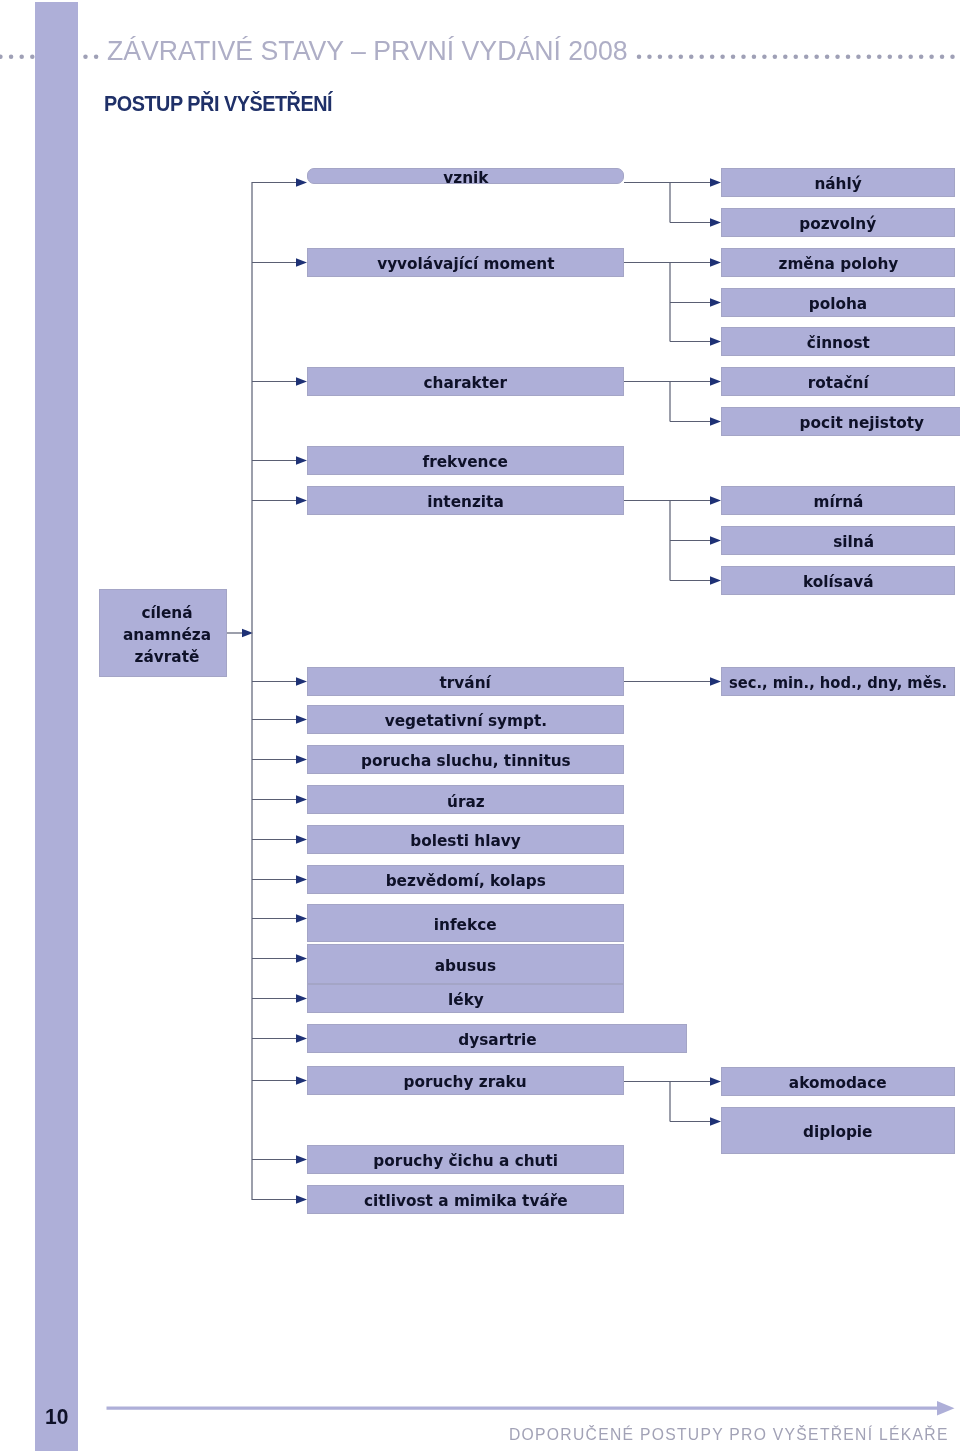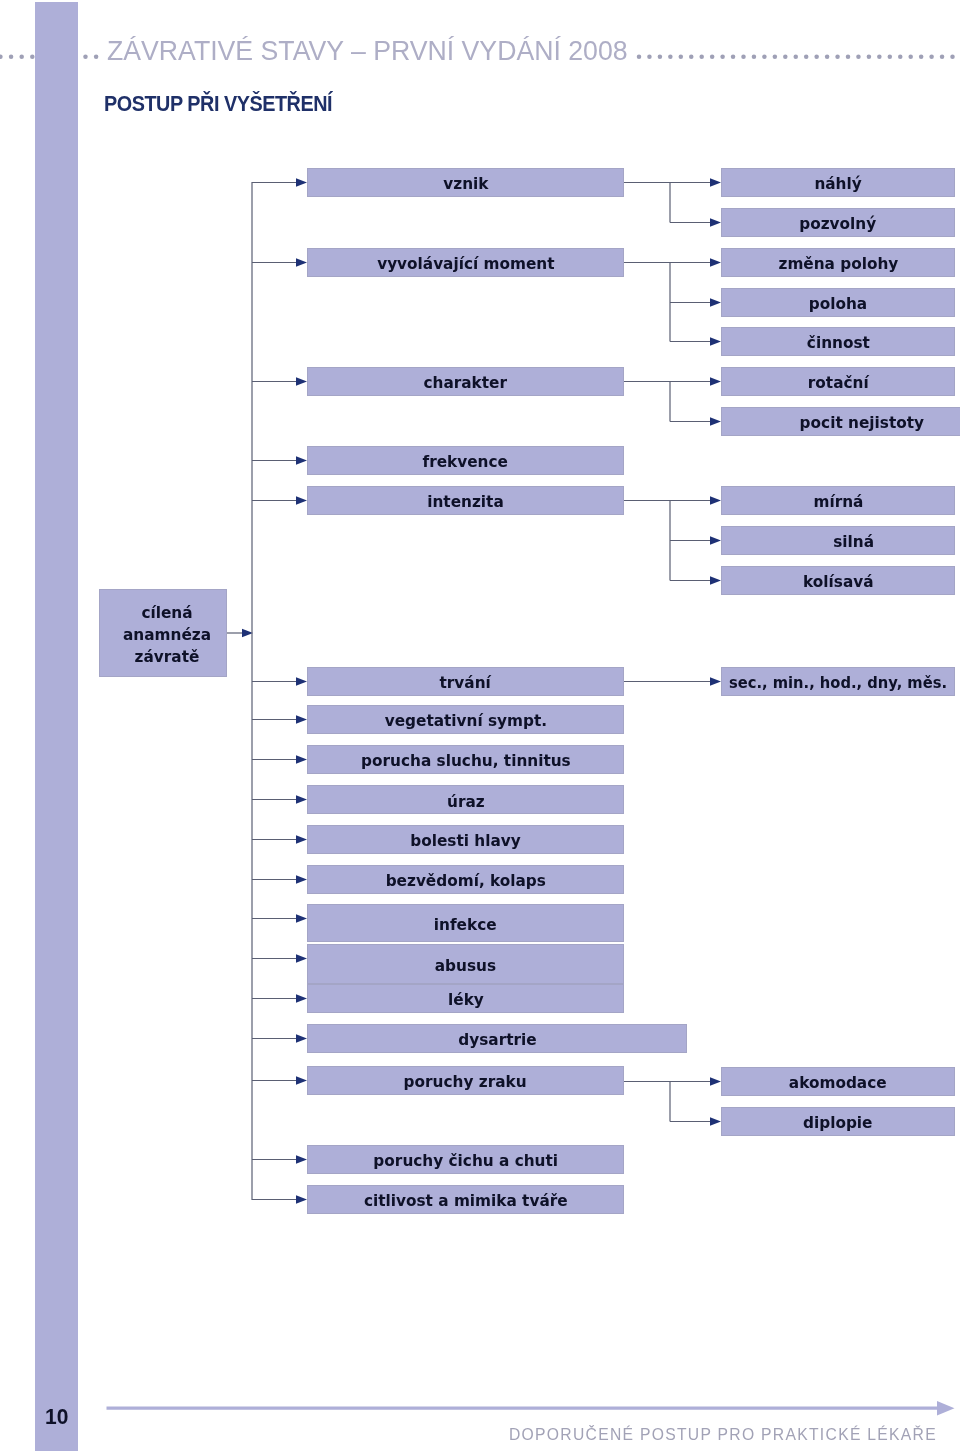--- a/index.html
+++ b/index.html
@@ -150,21 +150,21 @@
       <path d="M252 1159.5 L297 1159.5" stroke="#5a5f73" stroke-width="1.2" fill="none"></path>
       <path d="M296 1155.2 L307 1159.5 L296 1163.8 Z" fill="#1e3175"></path>
       <path d="M252 1199.5 L297 1199.5" stroke="#5a5f73" stroke-width="1.2" fill="none"></path>
       <path d="M296 1195.2 L307 1199.5 L296 1203.8 Z" fill="#1e3175"></path>
     </svg>
 
   <div id="boxes">
       <div class="nodebox" style="left: 99px; top: 589px; width: 128px; height: 88px; padding-left: 8px;">
         <span style="display: inline-block; transform: scaleX(0.945);">cílená anamnéza závratě</span>
       </div>
-      <div class="nodebox" style="left: 307px; top: 168px; width: 317px; height: 29px;">
+      <div class="nodebox" style="left: 307px; top: 168px; width: 317px; height: 16px; border-radius: 7px;">
         <span style="display: inline-block; transform: scaleX(0.945); white-space: nowrap;">vznik</span>
       </div>
       <div class="nodebox" style="left: 721px; top: 168px; width: 234px; height: 29px;">
         <span style="display: inline-block; transform: scaleX(0.945); white-space: nowrap;">náhlý</span>
       </div>
       <div class="nodebox" style="left: 721px; top: 208px; width: 234px; height: 29px;">
         <span style="display: inline-block; transform: scaleX(0.945); white-space: nowrap;">pozvolný</span>
       </div>
       <div class="nodebox" style="left: 307px; top: 248px; width: 317px; height: 29px;">
         <span style="display: inline-block; transform: scaleX(0.945); white-space: nowrap;">vyvolávající moment</span>
@@ -234,31 +234,31 @@
       </div>
       <div class="nodebox" style="left: 307px; top: 1024px; width: 380px; height: 29px;">
         <span style="display: inline-block; transform: scaleX(0.945); white-space: nowrap;">dysartrie</span>
       </div>
       <div class="nodebox" style="left: 307px; top: 1066px; width: 317px; height: 29px;">
         <span style="display: inline-block; transform: scaleX(0.945); white-space: nowrap;">poruchy zraku</span>
       </div>
       <div class="nodebox" style="left: 721px; top: 1067px; width: 234px; height: 29px;">
         <span style="display: inline-block; transform: scaleX(0.945); white-space: nowrap;">akomodace</span>
       </div>
-      <div class="nodebox" style="left: 721px; top: 1107px; width: 234px; height: 29px;">
+      <div class="nodebox" style="left: 721px; top: 1107px; width: 234px; height: 47px;">
         <span style="display: inline-block; transform: scaleX(0.945); white-space: nowrap;">diplopie</span>
       </div>
       <div class="nodebox" style="left: 307px; top: 1145px; width: 317px; height: 29px;">
         <span style="display: inline-block; transform: scaleX(0.945); white-space: nowrap;">poruchy čichu a chuti</span>
       </div>
       <div class="nodebox" style="left: 307px; top: 1185px; width: 317px; height: 29px;">
         <span style="display: inline-block; transform: scaleX(0.945); white-space: nowrap;">citlivost a mimika tváře</span>
       </div>
     </div>
 
   <svg class="layer" id="footer-layer" viewBox="0 0 960 1454" xmlns="http://www.w3.org/2000/svg">
       <path d="M106.5 1408.2 L939 1408.2" stroke="#aeafd8" stroke-width="3.2" fill="none"></path>
       <path d="M937 1401 L954.5 1408.2 L937 1415.4 Z" fill="#aeafd8"></path>
     </svg>
 
   <div class="pagenum">10</div>
-  <div class="footer-text">DOPORUČENÉ POSTUP PRO PRAKTICKÉ LÉKAŘE</div>
+  <div class="footer-text">DOPORUČENÉ POSTUPY PRO VYŠETŘENÍ LÉKAŘE</div>
 </div>
 
 </body></html>

